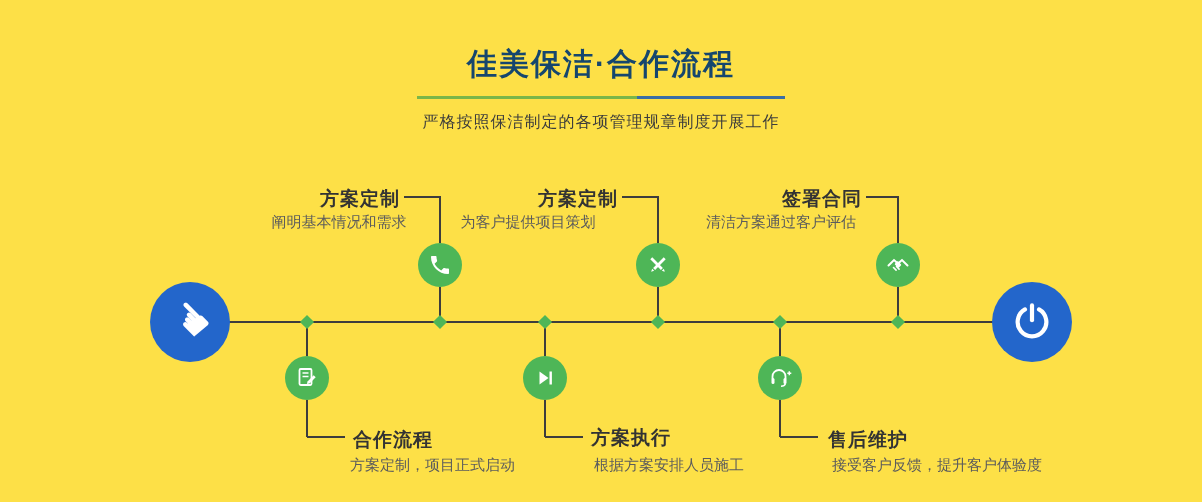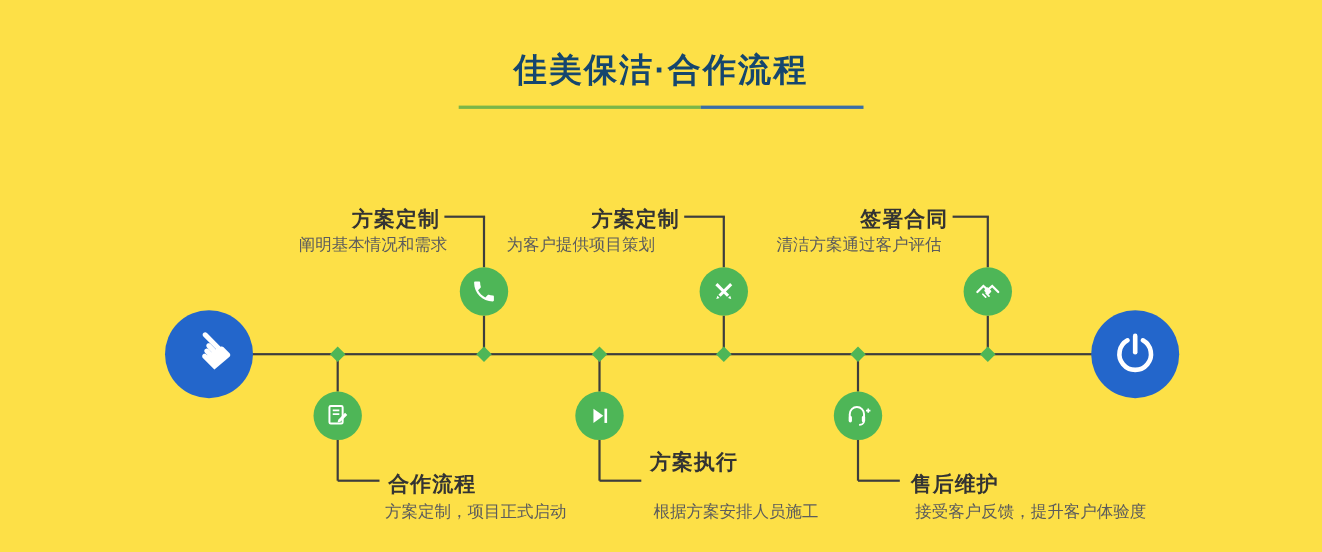--- a/index.html
+++ b/index.html
@@ -41,20 +41,21 @@
 </head>
 <body>
 
 <div class="stage">
 
   <div class="page-title">佳美保洁·合作流程</div>
   <div class="title-underline">
     <span class="seg-green"></span>
     <span class="seg-blue"></span>
   </div>
+  <div class="page-subtitle">严格按照保洁制定的各项管理规章制度开展工作</div>
 
   <div class="main-line"></div>
 
   <div class="big-node start-node">
     <span class="hand-glyph">☚</span>
   </div>
 
   <div class="big-node end-node">
     <svg width="42" height="42" viewBox="0 0 24 24" fill="none" stroke="#fff" stroke-width="2.4" stroke-linecap="round">
       <line x1="12" y1="2.5" x2="12" y2="11"></line>
@@ -126,21 +127,21 @@
   <div class="vline" style="left:544px; top:323px; height:33px;"></div>
   <div class="vline" style="left:544px; top:400px; height:37px;"></div>
   <div class="hline" style="left:545px; top:436px; width:38px;"></div>
   <div class="diamond" style="left:540px; top:317px;"></div>
   <div class="green-node" style="left:523px; top:356px;">
     <svg viewBox="0 0 24 24" fill="#fff">
       <path d="M6.5 5.5l9 6.5-9 6.5z"></path>
       <rect x="16.5" y="5.5" width="2.4" height="13"></rect>
     </svg>
   </div>
-  <div class="step-label" style="left:591px; top:407px;">方案执行</div>
+  <div class="step-label" style="left:591px; top:425px;">方案执行</div>
   <div class="step-desc" style="left:594px; top:456px;">根据方案安排人员施工</div>
 
   <div class="vline" style="left:779px; top:323px; height:33px;"></div>
   <div class="vline" style="left:779px; top:400px; height:37px;"></div>
   <div class="hline" style="left:780px; top:436px; width:38px;"></div>
   <div class="diamond" style="left:775px; top:317px;"></div>
   <div class="green-node" style="left:758px; top:356px;">
     <svg viewBox="0 0 24 24">
       <path d="M4.5 13v-2.5a6.5 6.5 0 0 1 13 0V13" fill="none" stroke="#fff" stroke-width="1.8"></path>
       <rect x="3.5" y="12" width="3" height="6" rx="1.5" fill="#fff"></rect>

